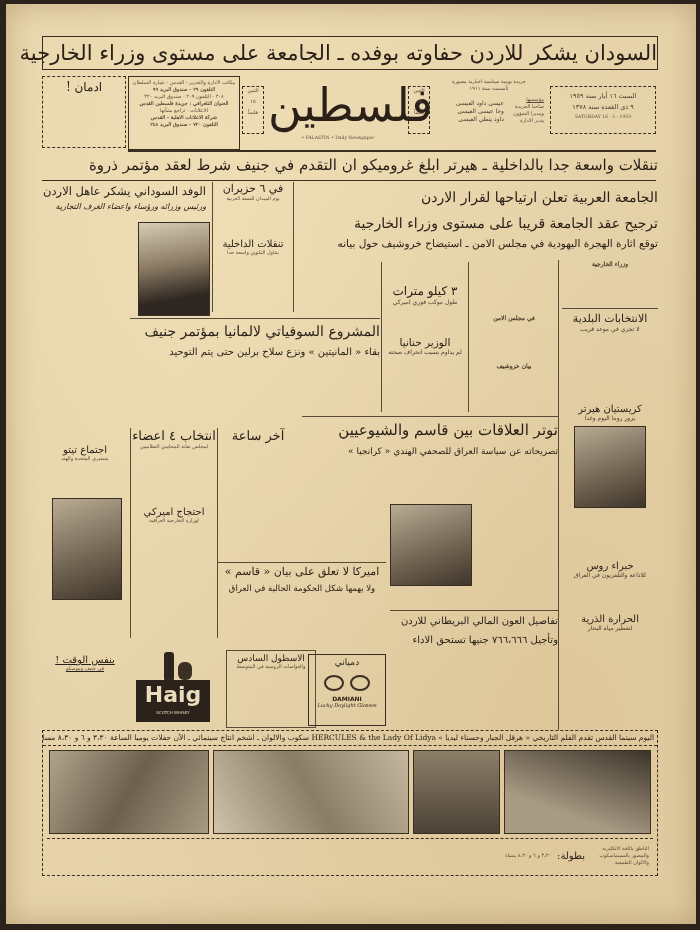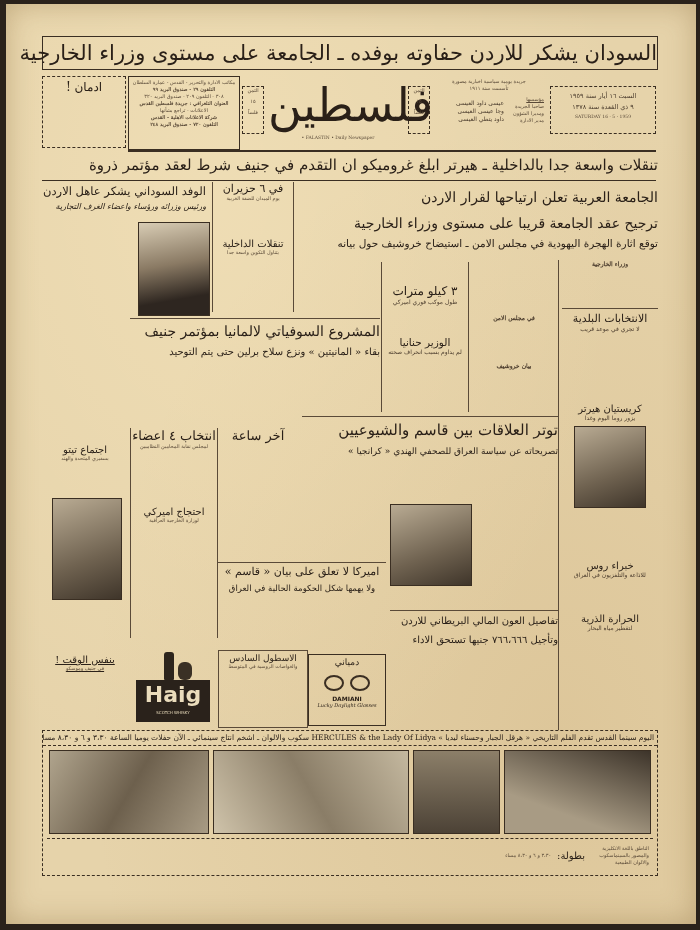--- a/index.html
+++ b/index.html
@@ -207,21 +207,21 @@
   </div>
 
   <div class="abs" style="left:128px;top:648px;width:78px;height:72px;">
     <div style="position:absolute;left:30px;top:0;width:10px;height:28px;background:#2d251d;border-radius:3px 3px 1px 1px;"></div>
     <div style="position:absolute;left:44px;top:10px;width:14px;height:18px;background:#3a3025;border-radius:6px;"></div>
     <div style="position:absolute;left:2px;top:28px;width:74px;height:42px;background:#2a221b;"></div>
     <div style="position:absolute;left:0;top:28px;width:78px;text-align:center;color:#eadcbc;font-family:'DejaVu Sans',sans-serif;font-weight:bold;font-size:22px;line-height:30px;">Haig</div>
     <div style="position:absolute;left:0;top:58px;width:78px;text-align:center;color:#eadcbc;font-family:'DejaVu Sans',sans-serif;font-size:4px;">SCOTCH WHISKY</div>
   </div>
 
-  <div class="abs rtl center" style="left:212px;top:646px;width:88px;height:76px;border:1px solid #5a4a38;">
+  <div class="abs rtl center" style="left:220px;top:646px;width:88px;height:76px;border:1px solid #5a4a38;">
     <div class="hl" style="font-size:9px;margin-top:2px;">الاسطول السادس</div>
     <div class="tiny">والغواصات الروسية في المتوسط</div>
     <div class="col-text" style="height:42px;padding:0 3px;">​</div>
   </div>
 
   <div class="abs center" style="left:302px;top:650px;width:76px;height:70px;border:1.5px solid #3a2e22;">
     <div class="hl" style="font-size:9px;margin-top:2px;">دمياني</div>
     <div style="display:flex;justify-content:center;gap:6px;margin-top:8px;">
       <span style="width:16px;height:12px;border:2px solid #3a2e22;border-radius:50%;display:inline-block;"></span>
       <span style="width:16px;height:12px;border:2px solid #3a2e22;border-radius:50%;display:inline-block;"></span>

